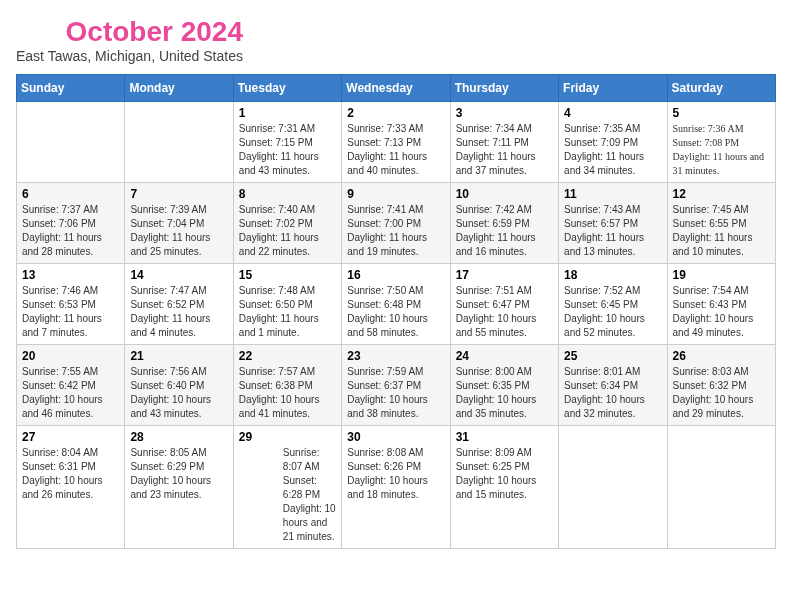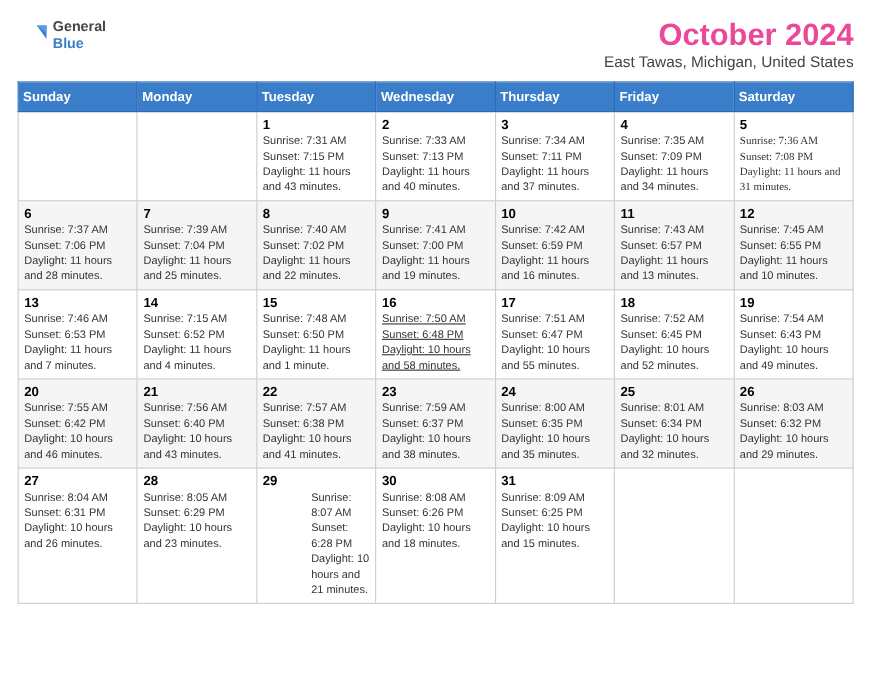--- a/index.html
+++ b/index.html
@@ -79,31 +79,20 @@
       font-size: 10px;
       color: #333;
       line-height: 1.4;
     }
     .empty-cell { background: #fff; }
   </style>
 </head>
 <body>
 
 <div class="header">
-  <div class="logo">
-    <svg class="logo-icon" viewBox="0 0 32 32">
-      <rect x="0" y="0" width="32" height="32" fill="white"></rect>
-      <polygon points="20,6 30,6 30,20" fill="#3a7dc9"></polygon>
-      <polygon points="20,6 30,6 30,14" fill="#5a9de0"></polygon>
-    </svg>
-    <div class="logo-text">
-      <span>General</span>
-      <span>Blue</span>
-    </div>
-  </div>
   <div class="title-block">
     <div class="month-title">October 2024</div>
     <div class="location">East Tawas, Michigan, United States</div>
   </div>
 </div>
 
 <table>
   <thead>
     <tr>
     <th>Sunday</th>
@@ -196,33 +185,33 @@
       </tr>
       <tr>
         <td>
           <span class="day-num">13</span>
           <div class="day-info" style="white-space: pre-line;">Sunrise: 7:46 AM
 Sunset: 6:53 PM
 Daylight: 11 hours and 7 minutes.</div>
         </td>
         <td>
           <span class="day-num">14</span>
-          <div class="day-info" style="white-space: pre-line;">Sunrise: 7:15 AM
+          <div class="day-info" style="white-space: pre-line;">Sunrise: 7:47 AM
 Sunset: 6:52 PM
 Daylight: 11 hours and 4 minutes.</div>
         </td>
         <td>
           <span class="day-num">15</span>
           <div class="day-info" style="white-space: pre-line;">Sunrise: 7:48 AM
 Sunset: 6:50 PM
 Daylight: 11 hours and 1 minute.</div>
         </td>
         <td>
           <span class="day-num">16</span>
-          <div class="day-info" style="white-space: pre-line; text-decoration: underline;">Sunrise: 7:50 AM
+          <div class="day-info" style="white-space: pre-line;">Sunrise: 7:50 AM
 Sunset: 6:48 PM
 Daylight: 10 hours and 58 minutes.</div>
         </td>
         <td>
           <span class="day-num">17</span>
           <div class="day-info" style="white-space: pre-line;">Sunrise: 7:51 AM
 Sunset: 6:47 PM
 Daylight: 10 hours and 55 minutes.</div>
         </td>
         <td>

